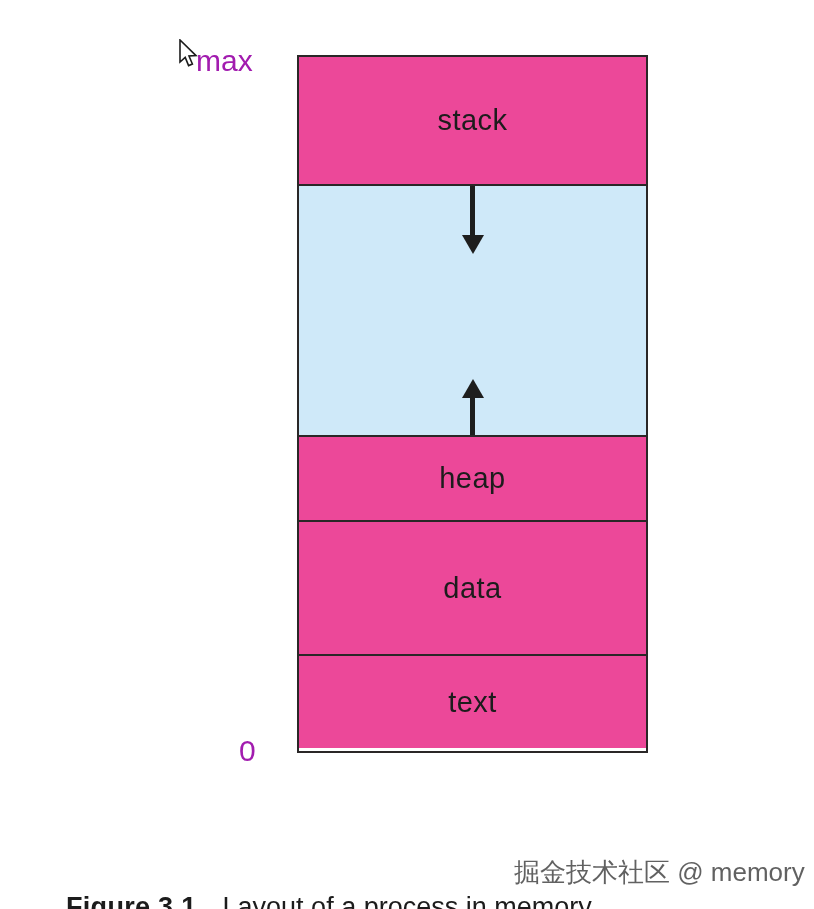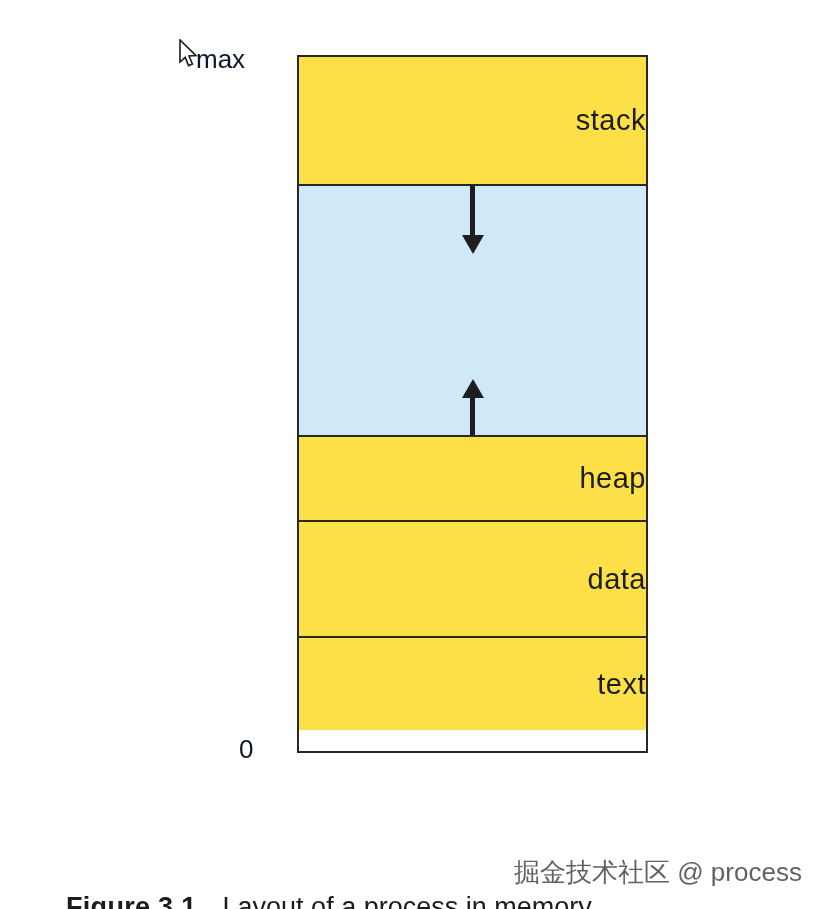--- a/index.html
+++ b/index.html
@@ -29,25 +29,25 @@
   .seg {
     position: relative;
     box-sizing: border-box;
     display: flex;
     align-items: center;
     justify-content: center;
     font-size: 29px;
     color: #1c1c1c;
     letter-spacing: 0.5px;
   }
-  .seg-fill   { background: #fde047; border-bottom: 2px solid #2a2727; justify-content: flex-end; }
+  .seg-fill   { background: #ec4899; border-bottom: 2px solid #2a2727; }
   .seg-stack  { height: 129px; }
   .seg-hole   { height: 251px; background: #cfe9f9; border-bottom: 2px solid #2a2727; }
   .seg-heap   { height: 85px; }
-  .seg-data   { height: 116px; }
+  .seg-data   { height: 134px; }
   .seg-text   { height: 92px; border-bottom: none; }
 
   
   .arrow {
     position: absolute;
     left: 50%;
     transform: translateX(-50%);
     display: flex;
     flex-direction: column;
     align-items: center;
@@ -69,22 +69,22 @@
   .head-up {
     width: 0; height: 0;
     border-left: 11px solid transparent;
     border-right: 11px solid transparent;
     border-bottom: 19px solid #1e1e1e;
   }
 
   
   .addr-label {
     position: absolute;
-    color: #0f172a;
-    font-size: 26px;
+    color: #a21caf;
+    font-size: 30px;
   }
   .label-max { left: 196px; top: 44px; }
   .label-zero { left: 239px; top: 734px; }
 
   
   .cursor {
     position: absolute;
     left: 177px;
     top: 39px;
     width: 24px;
@@ -157,13 +157,13 @@
   <div class="seg seg-fill seg-text">
     <span>text</span>
   </div>
 
 </div>
 
 <div class="caption">
   <span class="fig-label">Figure 3.1</span><span>Layout of a process in memory.</span>
 </div>
 
-<div class="watermark">掘金技术社区 @ process</div>
+<div class="watermark">掘金技术社区 @ memory</div>
 
 </body></html>

